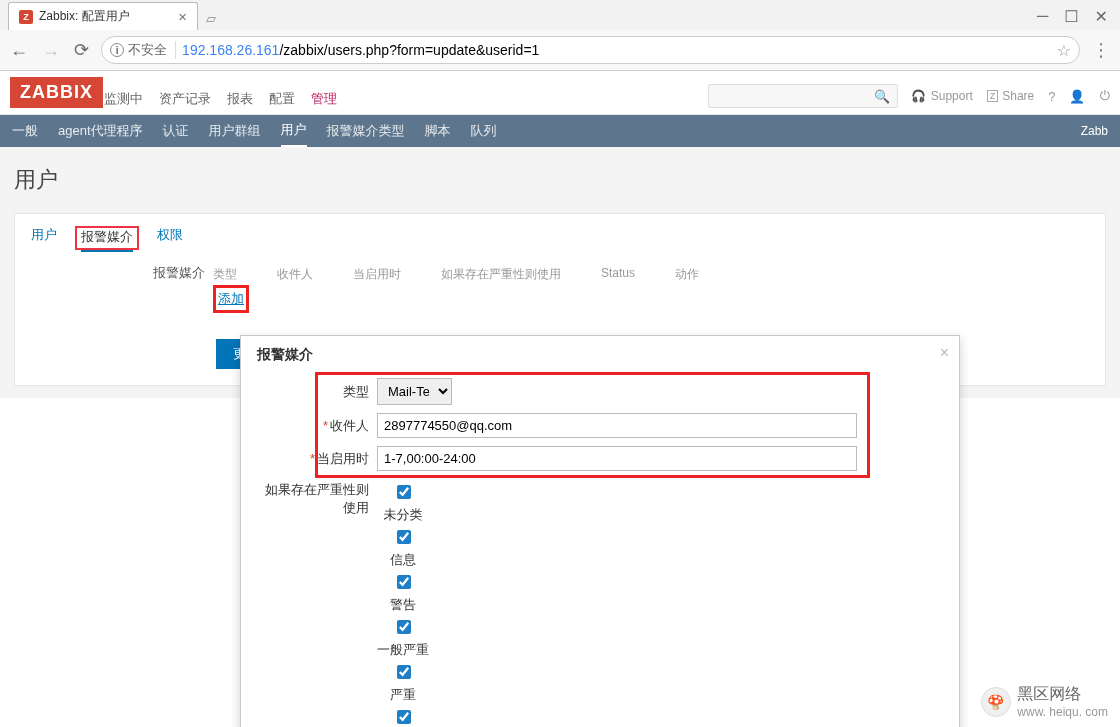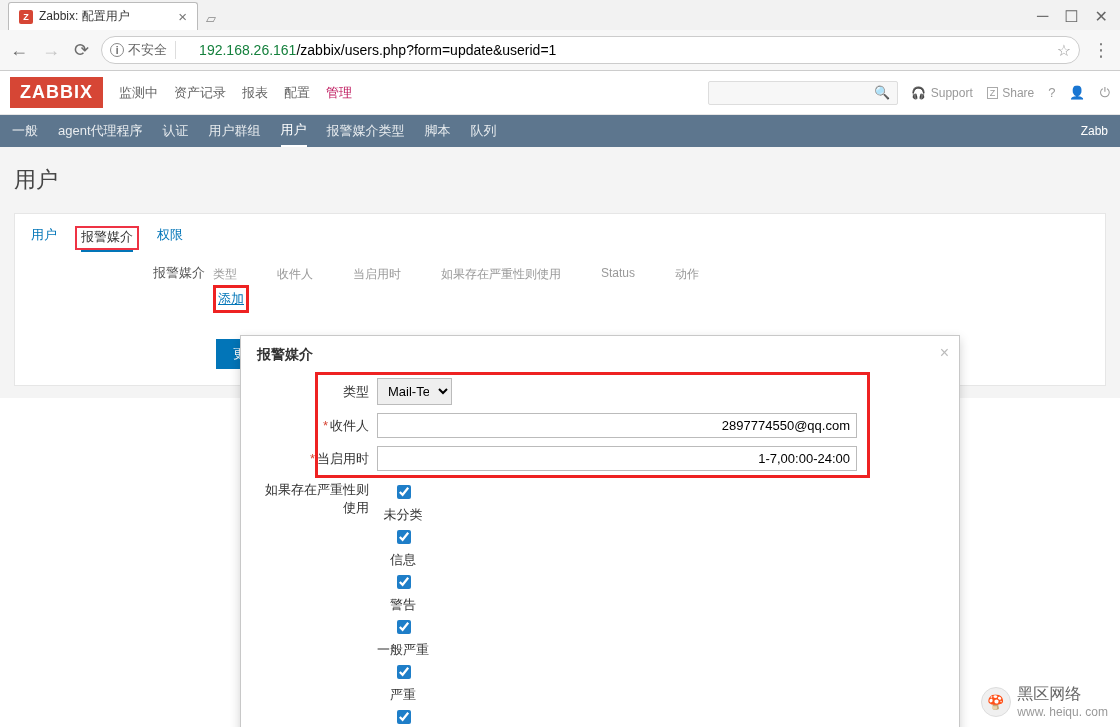--- a/index.html
+++ b/index.html
@@ -11,25 +11,25 @@
   .tab-title { flex: 1; white-space: nowrap; overflow: hidden; }
   .tab-close { color: #777; font-size: 15px; line-height: 1; }
   .new-tab { padding: 4px 8px; color: #888; }
   .win-controls { margin-left: auto; display: flex; gap: 16px; padding: 4px 12px; color: #666; font-size: 16px; }
   .addr-row { display: flex; align-items: center; padding: 6px 10px; gap: 12px; background: #f7f7f7; }
   .nav-icons { display: flex; align-items: center; gap: 14px; color: #6b6b6b; font-size: 18px; }
   .nav-icons .disabled { color: #c5c5c5; }
   .addr-bar { flex: 1; display: flex; align-items: center; border: 1px solid #ccc; border-radius: 14px; padding: 0 8px; height: 28px; background: #fff; gap: 6px; font-size: 14px; color: #333; }
   .addr-info { display: flex; align-items: center; gap: 4px; color: #666; font-size: 13px; border-right: 1px solid #ddd; padding-right: 8px; }
   .addr-info .icon-i { border: 1px solid #888; border-radius: 50%; width: 14px; height: 14px; display: inline-flex; align-items: center; justify-content: center; font-size: 10px; font-weight: bold; }
-  .addr-url .host { color: #15803d; margin-left: 17px; }
+  .addr-url .host { color: #3b82f6; }
   .addr-url .path { color: #000000; }
   .star-icon { margin-left: auto; color: #999; font-size: 16px; }
 
-  .z-header { display: flex; align-items: center; background: #fff; padding: 6px 10px; border-bottom: 1px solid #e6e6e6; gap: 16px; }
+  .z-header { display: flex; align-items: flex-end; background: #fff; padding: 6px 10px; border-bottom: 1px solid #e6e6e6; gap: 1px; }
   .z-logo { background: #d64635; color: #fff; font-weight: bold; padding: 5px 10px; letter-spacing: 1px; font-size: 18px; }
   .z-header-nav { display: flex; gap: 16px; font-size: 13px; color: #666; }
   .z-header-nav .active { color: #be185d; }
   .z-header-right { margin-left: auto; display: flex; align-items: center; gap: 14px; color: #999; font-size: 13px; }
   .search-box { width: 190px; height: 24px; border: 1px solid #ddd; background: #f7f7f7; border-radius: 2px; display: flex; align-items: center; justify-content: end; padding: 0 6px; }
   .hdr-link { display: flex; align-items: center; gap: 4px; font-size: 12px; }
 
   .z-subnav { background: #5d768e; color: #e8ecef; display: flex; align-items: center; padding: 0 12px; height: 32px; gap: 20px; font-size: 13px; }
   .z-subnav .sub-item { padding: 6px 0; }
   .z-subnav .sub-active { border-bottom: 2px solid #fff; padding-bottom: 6px; color: #fff; }
@@ -52,21 +52,21 @@
   .btn.primary { background: #0275b8; border-color: #0275b8; color: #fff; }
   .btn.disabled { color: #bbb; cursor: not-allowed; }
 
   .modal { position: absolute; left: 240px; top: 335px; width: 720px; background: #fff; border: 1px solid #c8c8c8; box-shadow: 0 4px 10px rgba(0,0,0,.18); padding: 10px 16px 14px; }
   .modal-title { font-size: 14px; font-weight: bold; color: #333; padding-bottom: 6px; }
   .modal-close { position: absolute; right: 10px; top: 8px; color: #bbb; font-size: 16px; cursor: pointer; }
   .m-row { display: flex; align-items: center; margin: 8px 0; }
   .m-label { width: 120px; text-align: right; padding-right: 8px; color: #333; font-size: 13px; }
   .m-label .req { color: #d64635; margin-right: 2px; }
   .m-field select, .m-field input[type="text"] { font-size: 13px; padding: 4px 6px; border: 1px solid #bbb; }
-  .m-field input[type="text"] { width: 480px; text-align: right; }
+  .m-field input[type="text"] { width: 480px; }
   .m-field select { width: 75px; }
   .chk-row { display: flex; align-items: center; gap: 4px; margin: 3px 0; font-size: 13px; color: #333; flex-direction: column; }
   .chk { width: 14px; height: 14px; accent-color: #1e7ec8; }
   .m-actions { display: flex; justify-content: flex-end; gap: 10px; margin-top: 18px; }
   .big-red { border: 3px solid #e22; padding: 2px; }
   .big-red.inline { display: inline-block; }
   .big-red.abs { position: absolute; }
 
   .watermark { position: absolute; right: 12px; bottom: 8px; display: flex; align-items: center; gap: 6px; color: #888; font-size: 14px; }
   .wm-logo { width: 30px; height: 30px; border-radius: 50%; background: #f0f0f0; border: 1px solid #ddd; display: flex; align-items: center; justify-content: center; color: #aaa; }

